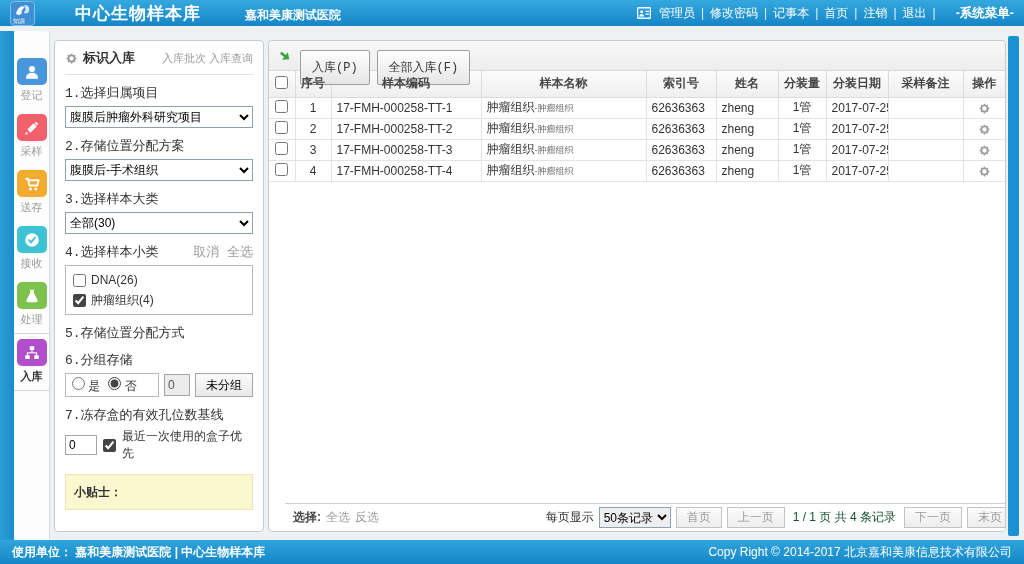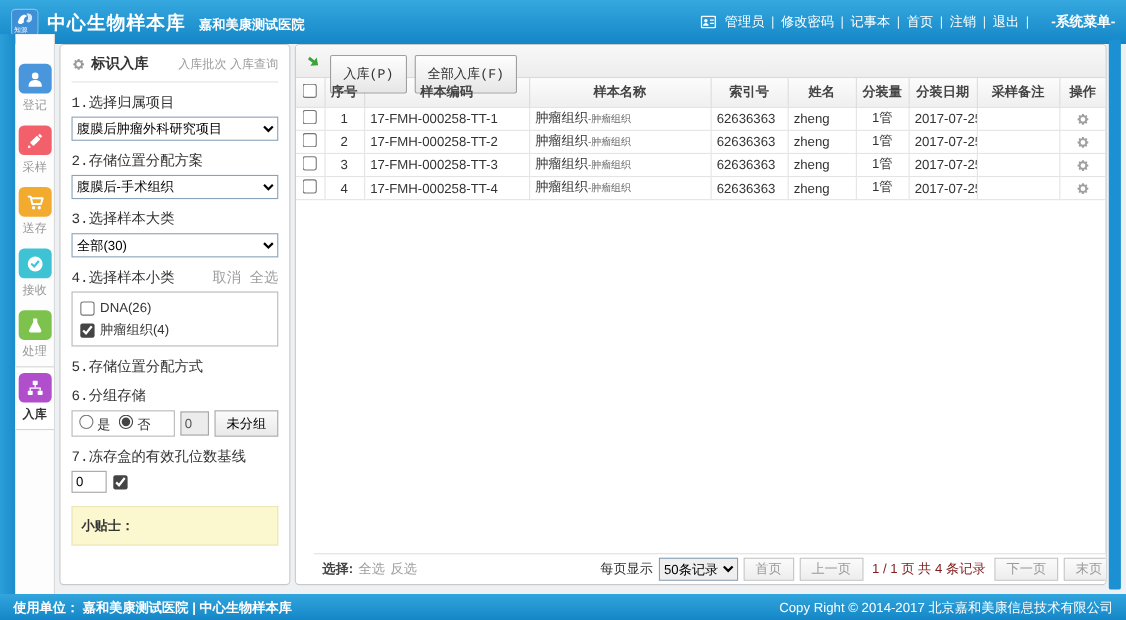--- a/index.html
+++ b/index.html
@@ -5,23 +5,23 @@
   * { margin:0; padding:0; box-sizing:border-box; }
   html,body { width:1024px; height:564px; }
   body {
     position:relative; overflow:hidden;
     background:#eef1f3;
     font-family:"Liberation Sans","DejaVu Sans",sans-serif;
     font-size:12px; color:#333;
   }
   
   .topbar {
-    position:absolute; top:0; left:0; width:1024px; height:40px;
+    position:absolute; top:0; left:0; width:1024px; height:26px;
     background:linear-gradient(#35a8df,#1486c7);
-    display:flex; align-items:center; padding:0 10px; color:#fff;
+    display:flex; align-items:center; padding:0 10px; color:#fff;gap:32px;
   }
   .logo {
     width:25px; height:25px; border-radius:4px; background:#3f8fd6;
     border:1px solid #7fc0e8; margin-right:8px; position:relative; flex:0 0 auto;
     display:flex; align-items:flex-end; justify-content:flex-start; overflow:hidden;
   }
   .logo svg { position:absolute; top:1px; left:3px; }
   .logo span { font-size:6px; color:#fff; line-height:7px; padding-left:2px; }
   .app-title { font-size:17px; font-weight:bold; letter-spacing:1px; }
   .app-sub { font-size:12px; font-weight:bold; margin-left:12px; margin-top:4px; }
@@ -124,21 +124,21 @@
   .pager { margin-left:auto; display:flex; align-items:center; gap:5px; }
   .pager select {
     height:21px; font-size:12px; border:1px solid #8aa2b8;
     font-family:"Liberation Sans","DejaVu Sans",sans-serif;
   }
   .pg-btn {
     height:21px; padding:0 10px; font-size:12px; color:#9b9b9b;
     border:1px solid #c3c3c3; background:linear-gradient(#fbfbfb,#ededed); cursor:pointer;
     font-family:"Liberation Sans","DejaVu Sans",sans-serif;
   }
-  .pg-info { color:#7f1d1d; padding:0 3px; }
+  .pg-info { color:#14532d; padding:0 3px; }
   
   .vscroll {
     position:absolute; right:5px; top:36px; width:11px; height:500px;
     background:#1b90d2; border-radius:2px; cursor:pointer;
   }
   
   .pagefoot {
     position:absolute; left:0; bottom:0; width:1024px; height:24px;
     background:linear-gradient(#31a5dd,#1486c7); color:#fff;
     display:flex; align-items:center; padding:0 12px; font-size:12px; font-weight:bold;
@@ -315,20 +315,21 @@
       </label>
     </div>
     <input class="grp-num" value="0" style="">
     <button class="grp-btn">未分组</button>
   </div>
 
   <div class="fld-label">7.冻存盒的有效孔位数基线</div>
   <div class="base-row">
     <input class="base-num" value="0" style="">
     <input type="checkbox" checked="" style="">
+    <span>最近一次使用的盒子优先</span>
   </div>
 
   <div class="tip">
     <b>小贴士：</b>
 
   </div>
 </div>
 
 <div class="panel main-panel">
   <div class="toolbar">

